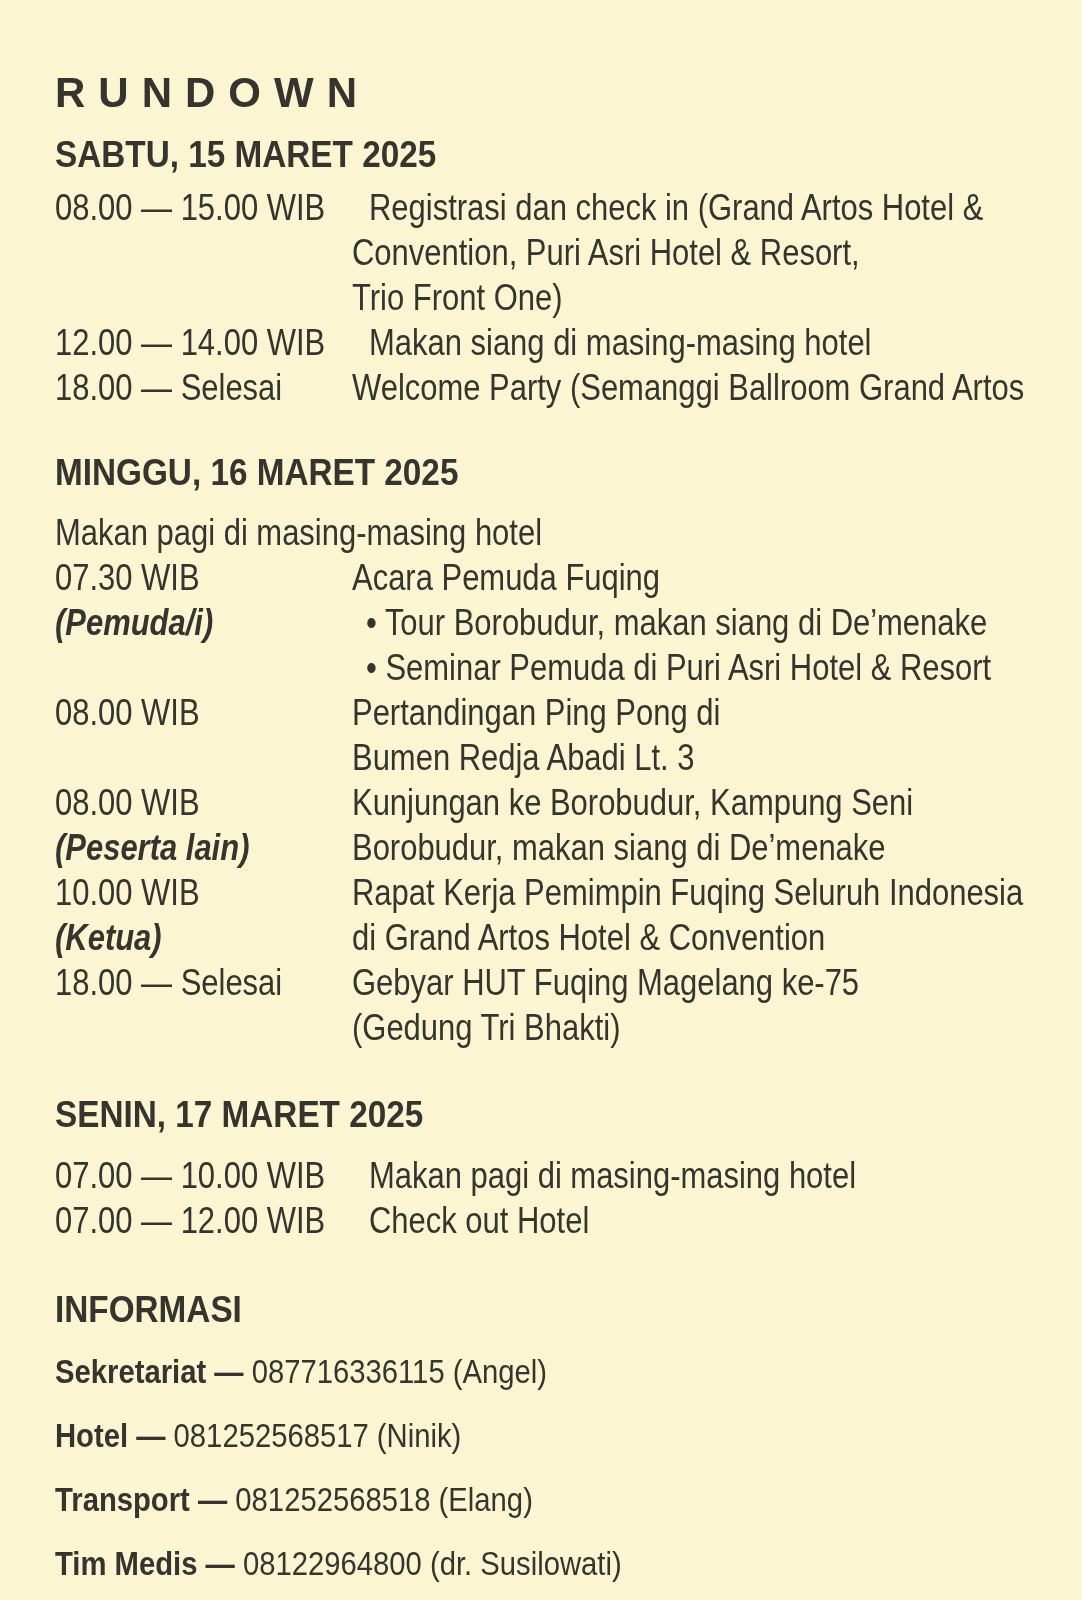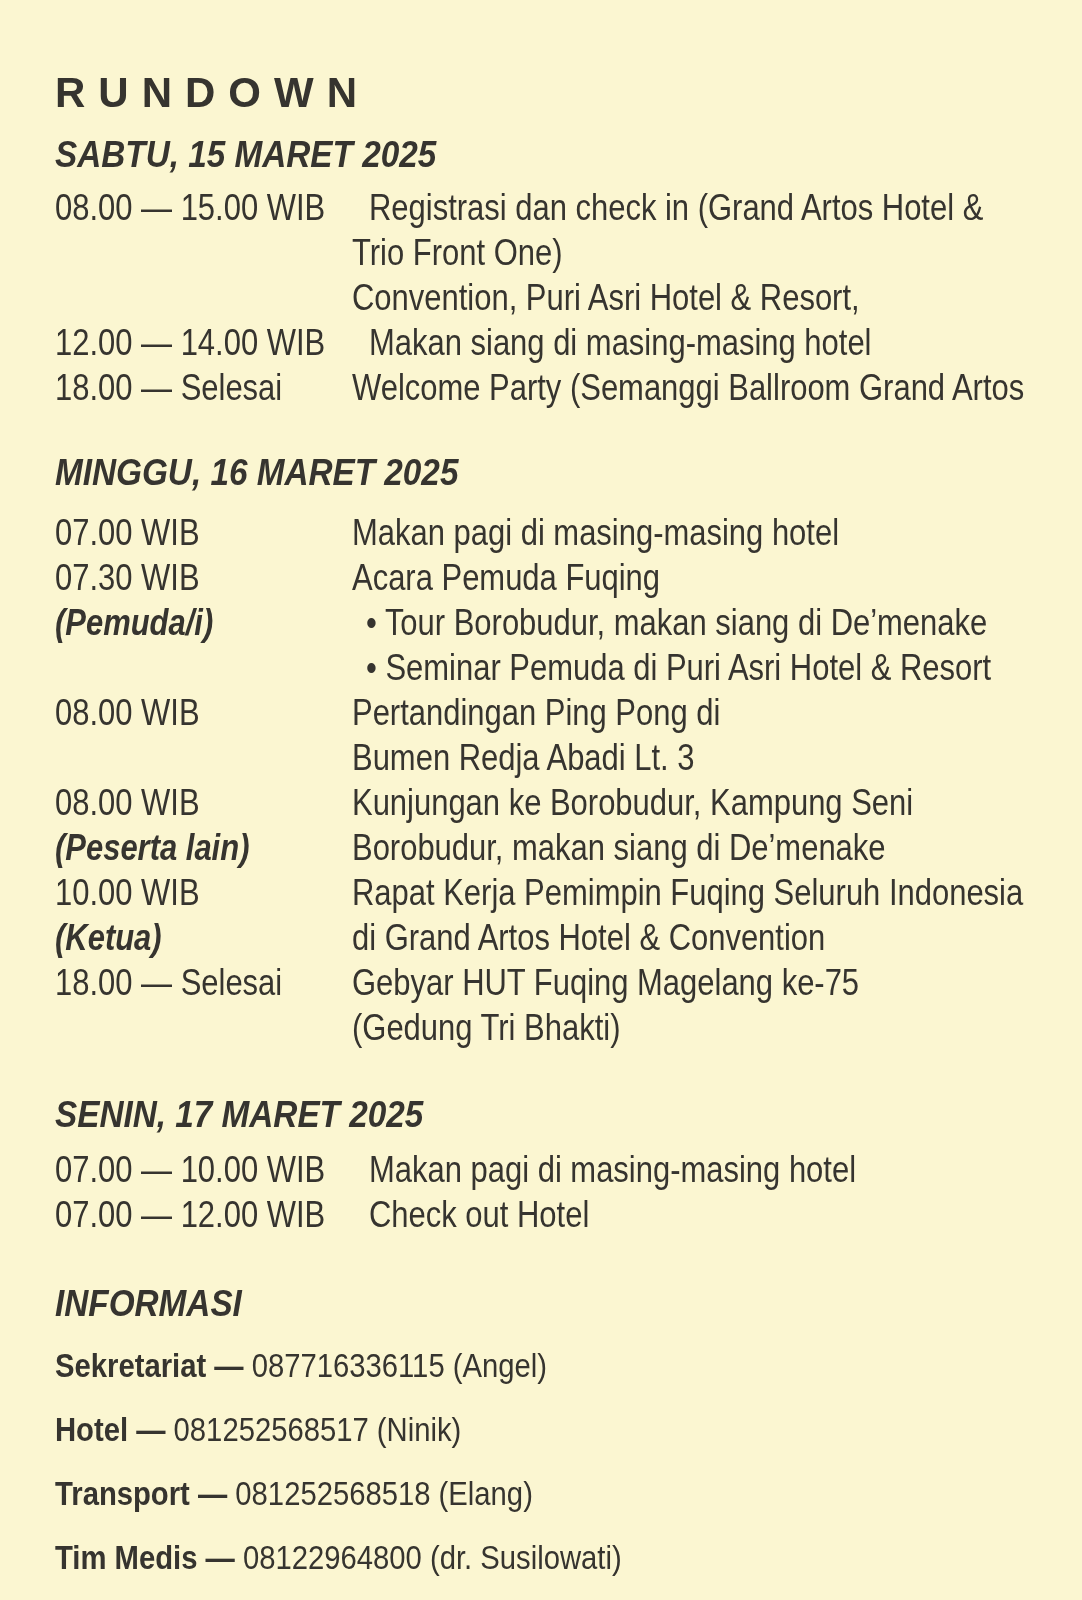--- a/index.html
+++ b/index.html
@@ -21,25 +21,24 @@
     margin: 0 0 4px 0;
     white-space: nowrap;
   }
 
   .heading {
     font-size: 37px;
     font-weight: bold;
     line-height: 1.15;
     margin: 0;
     white-space: nowrap;
-    font-style: italic;
   }
   .heading-sabtu     { margin: 18px 0 8px 0; }
   .heading-minggu    { margin: 42px 0 16px 0; }
-  .heading-senin     { margin: 44px 0 10px 0; }
+  .heading-senin     { margin: 44px 0 16px 0; }
   .heading-informasi { margin: 46px 0 4px 0; }
 
   .row { display: flex; line-height: 45px; font-size: 36px; }
   .time-cell { flex: 0 0 297px; }
   .activity-cell { flex: 1 1 auto; }
   .bullet { padding-left: 14px; }
   .note { font-weight: bold; font-style: italic; }
 
   
   .cond {
@@ -66,40 +65,39 @@
   <h1 class="title">RUNDOWN</h1>
 
   <h2 class="heading heading-sabtu"><span class="cond-h">SABTU, 15 MARET 2025</span></h2>
   <div>
     <div class="row">
       <div class="time-cell"><span class="cond">08.00 — 15.00 WIB</span></div>
       <div class="activity-cell"><span class="cond">Registrasi dan check in (Grand Artos Hotel &amp;</span></div>
     </div>
     <div class="row">
       <div class="time-cell"><span class="cond"></span></div>
-      <div class="activity-cell"><span class="cond">Trio Front One)</span></div>
+      <div class="activity-cell"><span class="cond">Convention, Puri Asri Hotel &amp; Resort,</span></div>
     </div>
     <div class="row">
       <div class="time-cell"><span class="cond"></span></div>
-      <div class="activity-cell"><span class="cond">Convention, Puri Asri Hotel &amp; Resort,</span></div>
+      <div class="activity-cell"><span class="cond">Trio Front One)</span></div>
     </div>
     <div class="row">
       <div class="time-cell"><span class="cond">12.00 — 14.00 WIB</span></div>
       <div class="activity-cell"><span class="cond">Makan siang di masing-masing hotel</span></div>
     </div>
     <div class="row">
       <div class="time-cell"><span class="cond">18.00 — Selesai</span></div>
       <div class="activity-cell"><span class="cond">Welcome Party (Semanggi Ballroom Grand Artos</span></div>
     </div>
   </div>
 
   <h2 class="heading heading-minggu"><span class="cond-h">MINGGU, 16 MARET 2025</span></h2>
   <div>
     <div class="row">
-      <div class="time-cell"><span class="cond">07.00 WIB</span></div>
       <div class="activity-cell"><span class="cond">Makan pagi di masing-masing hotel</span></div>
     </div>
     <div class="row">
       <div class="time-cell"><span class="cond">07.30 WIB</span></div>
       <div class="activity-cell"><span class="cond">Acara Pemuda Fuqing</span></div>
     </div>
     <div class="row">
       <div class="time-cell note"><span class="cond">(Pemuda/i)</span></div>
       <div class="activity-cell bullet"><span class="cond">• Tour Borobudur, makan siang di De’menake</span></div>
     </div>

